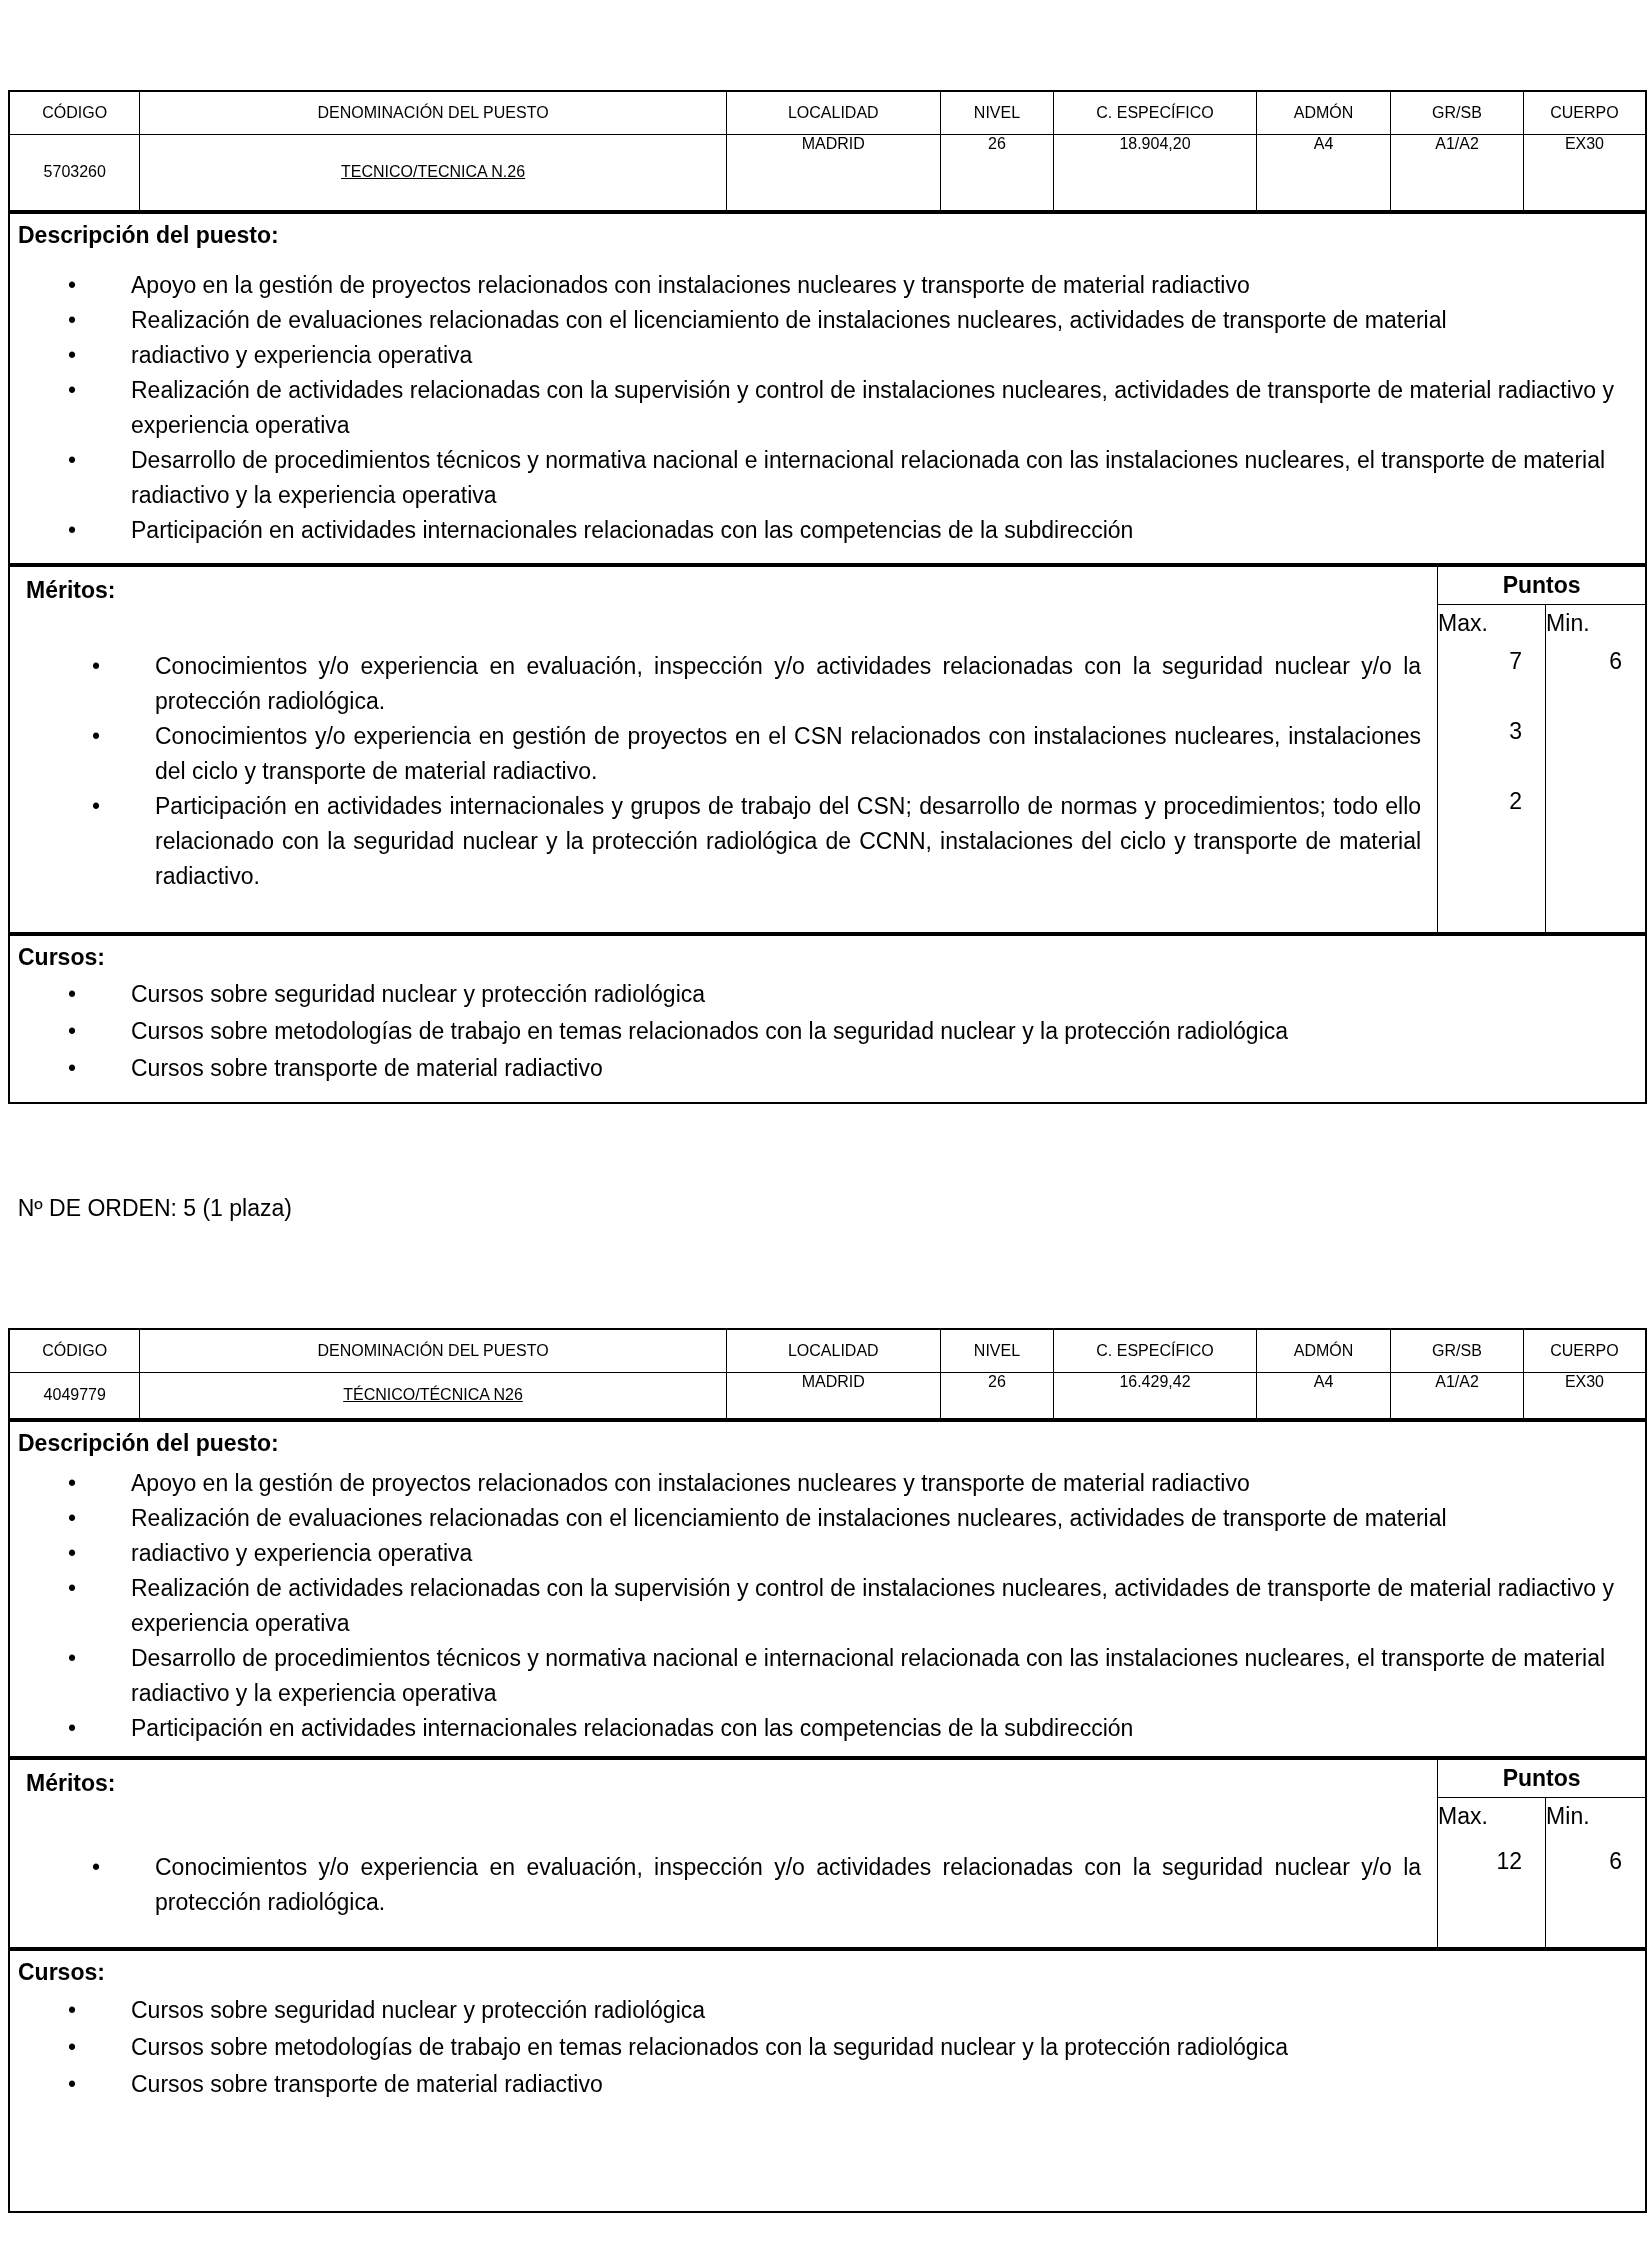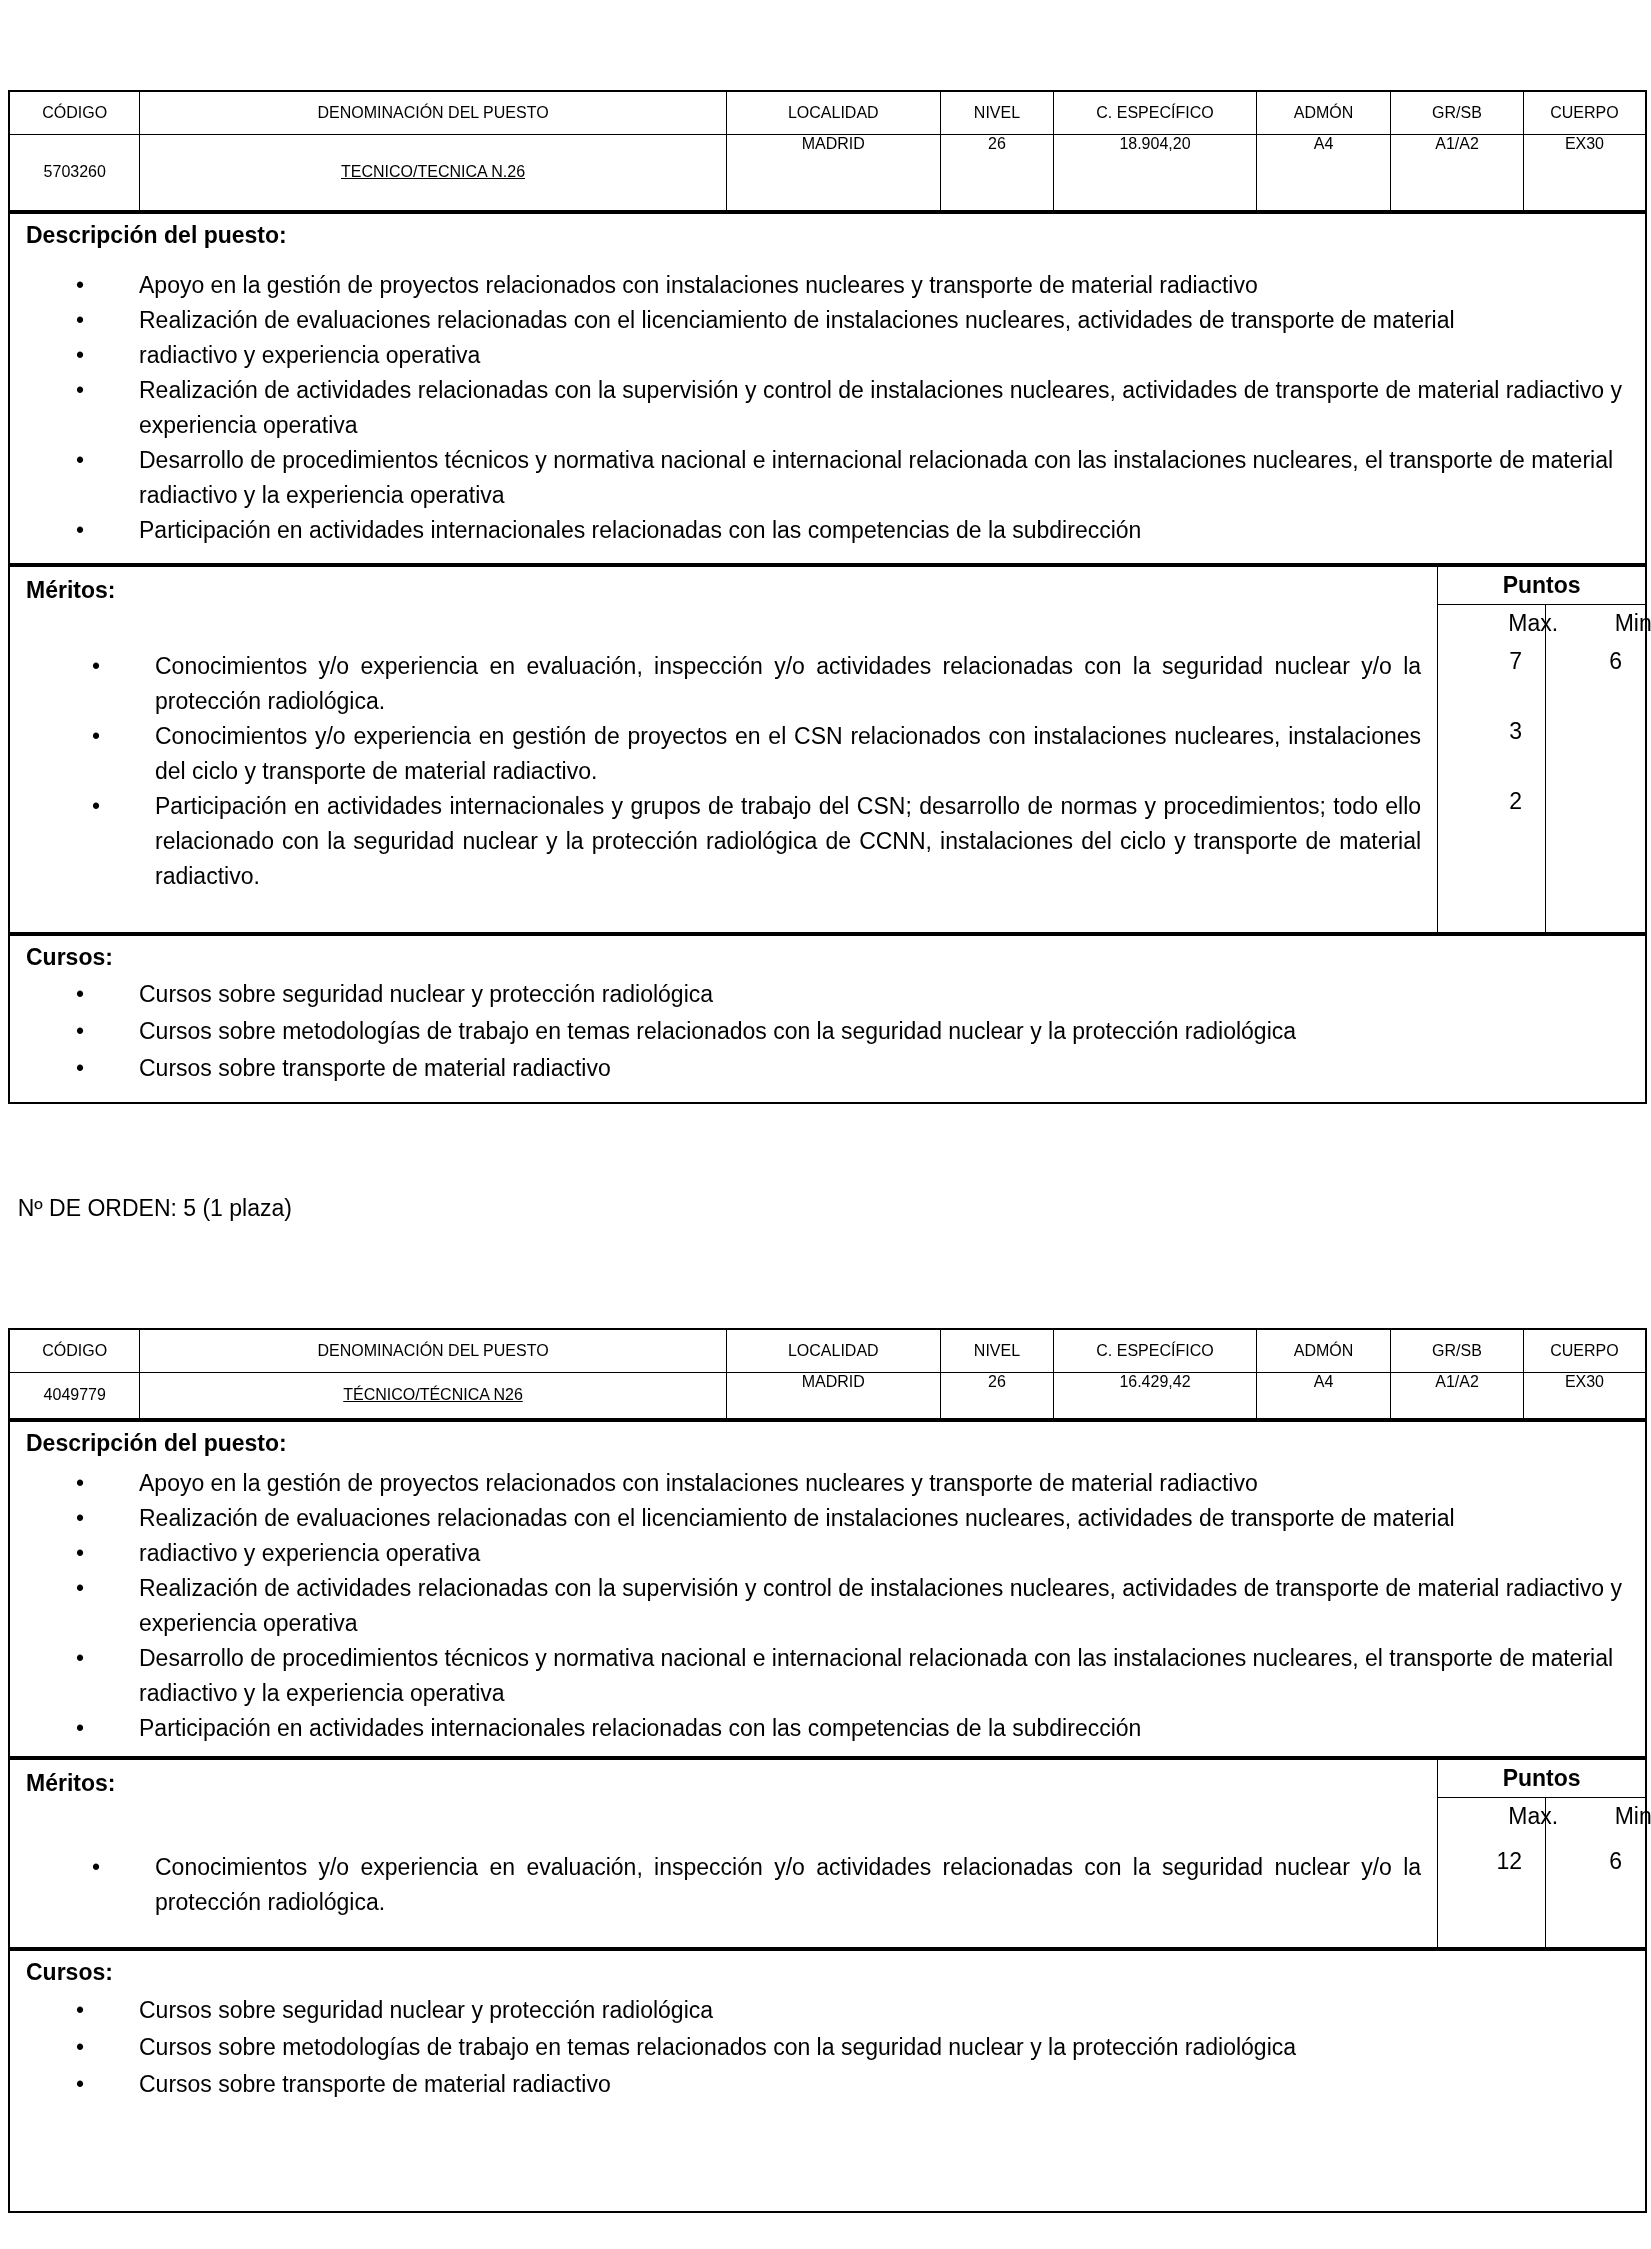--- a/index.html
+++ b/index.html
@@ -8,21 +8,21 @@
     padding:6.5px 4.9px 0 8px;overflow:hidden;background:#fff;}
   .order-label{margin-left:9.7px;height:27.6px;line-height:27.6px;font-size:23px;}
   table.main{width:100%;border-collapse:collapse;table-layout:fixed;
     border:2.4px solid #000;}
   table.main th,table.main td{border:1.6px solid #000;text-align:center;
     font-weight:normal;padding:0;font-size:16px;overflow:hidden;}
   tr.head th{height:42px;}
   td.denom{text-align:left;padding-left:13px;text-decoration:underline;}
   td.vtop{vertical-align:top;padding-top:4.9px;}
   .box{box-sizing:border-box;border:2.4px solid #000;background:#fff;}
-  .pad{padding:8px 16px;}
+  .pad{padding:8px 8px;}
   .bold{font-weight:bold;}
   .title-line{height:27.6px;line-height:27.6px;}
   .b{display:flex;}
   .bm{flex:0 0 63px;}
   .bt{flex:1;}
   .desc-list .b,.mer-list .b{line-height:35px;}
   .cur-list .b{line-height:37px;}
   .desc-list{padding-left:50px;}
   .cur-list{padding-left:50px;margin-top:4.9px;}
   .mer-list{padding-left:66px;}
@@ -30,21 +30,21 @@
   .mer{display:flex;padding:0;}
   .mer-left{flex:1;border-right:1.6px solid #000;box-sizing:border-box;
     padding:9.7px 16px;}
   .pcol{flex:0 0 207px;display:flex;flex-direction:column;box-sizing:border-box;}
   .ph{height:37px;line-height:37px;text-align:center;font-weight:bold;
     border-bottom:1.6px solid #000;flex:0 0 37px;}
   .pcells{flex:1;display:flex;}
   .pc{position:relative;box-sizing:border-box;height:100%;}
   .pc.max{flex:0 0 108px;border-right:1.6px solid #000;}
   .pc.min{flex:1;text-decoration:underline;}
-  .plabel{position:absolute;left:13px;width:100%;text-align:right;line-height:27.6px;}
+  .plabel{position:absolute;left:0;width:100%;text-align:left;line-height:27.6px;}
   .pnum{position:absolute;right:23px;line-height:27.6px;}
 </style>
 </head>
 <body>
 
 <div class="sheet">
 
 
   <table class="main" style="margin-top:83px">
     <colgroup>

